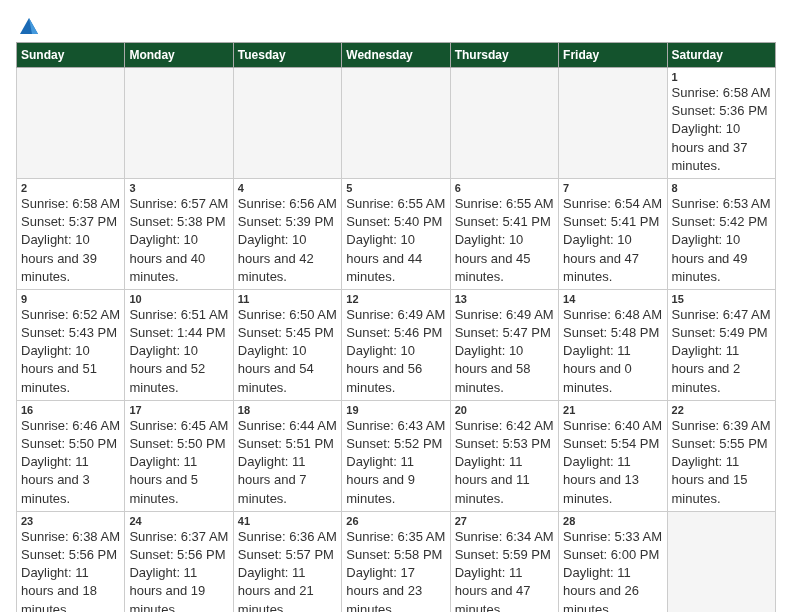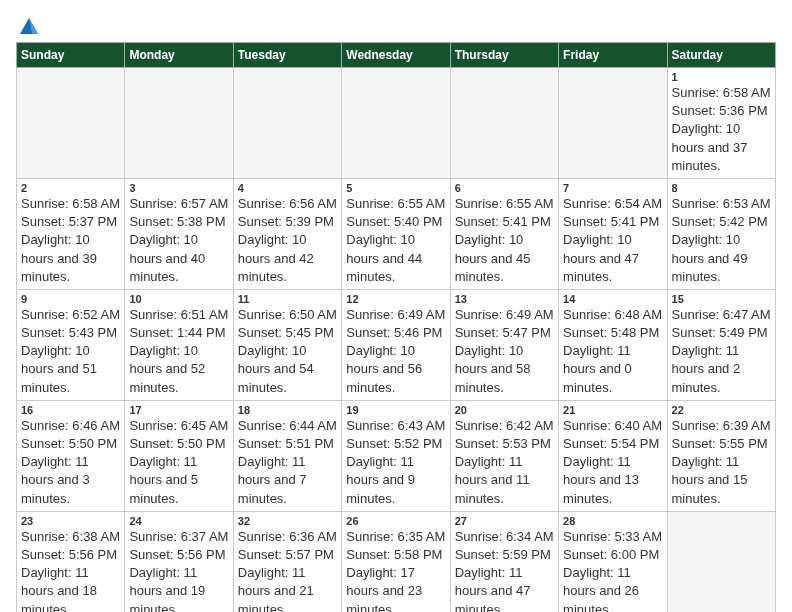--- a/index.html
+++ b/index.html
@@ -315,21 +315,21 @@
           </td>
           <td>
             <span class="day-num">24</span>
           <div class="day-info">
             <span>Sunrise: 6:37 AM</span><br>
             <span>Sunset: 5:56 PM</span><br>
             <span>Daylight: 11 hours and 19 minutes.</span>
           </div>
           </td>
           <td>
-            <span class="day-num">32</span>
+            <span class="day-num">41</span>
           <div class="day-info">
             <span>Sunrise: 6:36 AM</span><br>
             <span>Sunset: 5:57 PM</span><br>
             <span>Daylight: 11 hours and 21 minutes.</span>
           </div>
           </td>
           <td>
             <span class="day-num">26</span>
           <div class="day-info">
             <span>Sunrise: 6:35 AM</span><br>

